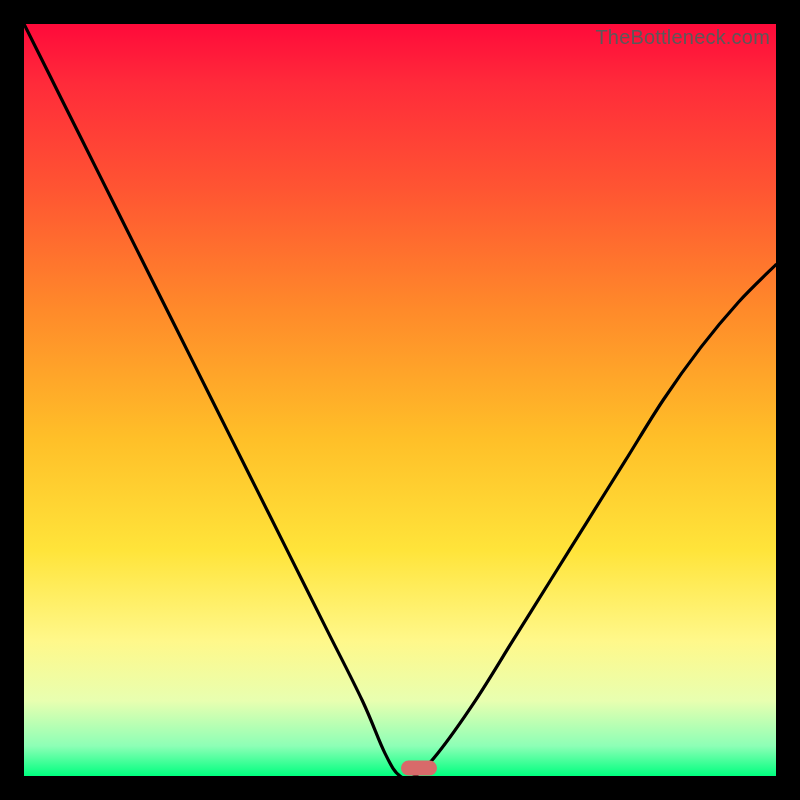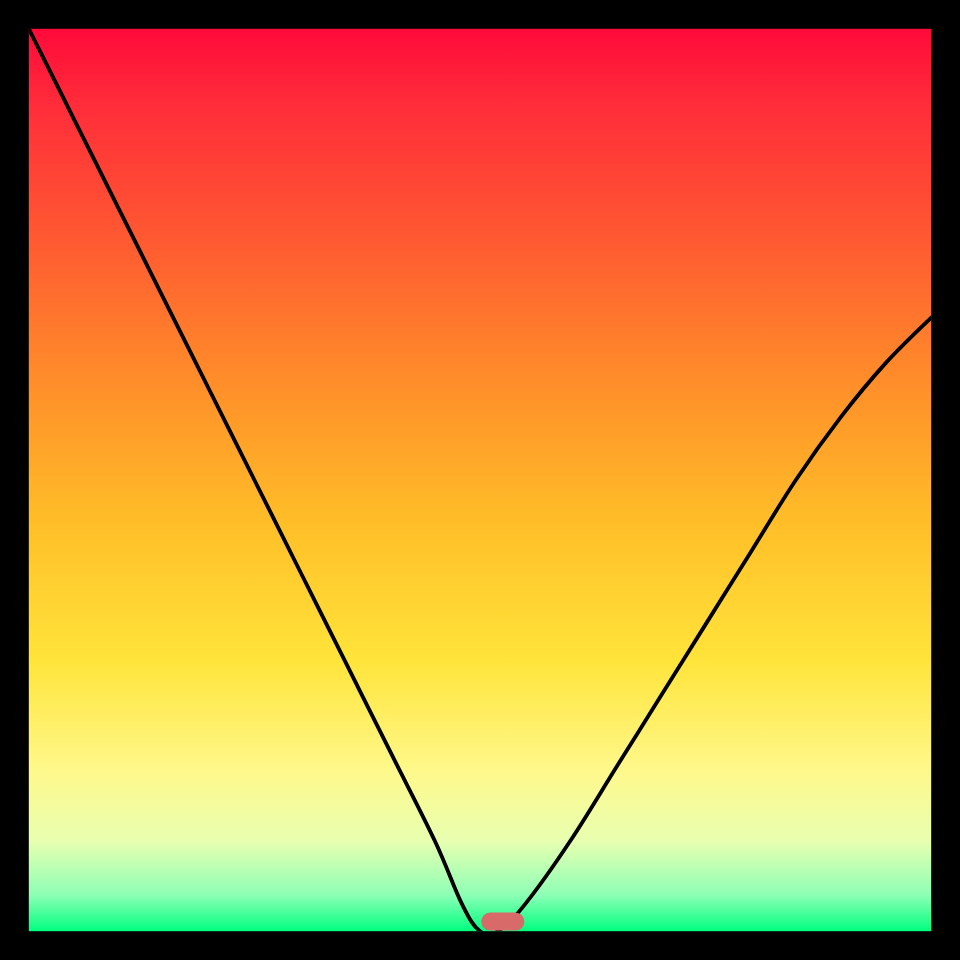--- a/index.html
+++ b/index.html
@@ -69,15 +69,16 @@
 <div class="frame">
 
   <div class="plot-area">
 
     <svg class="curve" viewBox="0 0 752 752" preserveAspectRatio="none">
       <path d="M 0.0 0.0 C 6.8 13.5, 24.1 48.1, 37.6 75.2 C 51.1 102.3, 61.7 123.3, 75.2 150.4 C 88.7 177.5, 99.3 198.5, 112.8 225.6 C 126.3 252.7, 136.9 273.7, 150.4 300.8 C 163.9 327.9, 174.5 348.9, 188.0 376.0 C 201.5 403.1, 212.1 424.1, 225.6 451.2 C 239.1 478.3, 249.7 499.3, 263.2 526.4 C 276.7 553.5, 287.3 574.5, 300.8 601.6 C 314.3 628.7, 327.6 653.8, 338.4 676.8 C 349.2 699.8, 354.2 715.9, 361.0 729.4 C 367.7 743.0, 370.6 747.9, 376.0 752.0 C 381.4 756.1, 384.3 756.1, 391.0 752.0 C 397.8 747.9, 402.8 743.0, 413.6 729.4 C 424.4 715.9, 437.7 697.1, 451.2 676.8 C 464.7 656.5, 475.3 638.3, 488.8 616.6 C 502.3 595.0, 512.9 578.1, 526.4 556.5 C 539.9 534.8, 550.5 518.0, 564.0 496.3 C 577.5 474.7, 588.1 457.8, 601.6 436.2 C 615.1 414.5, 625.7 396.3, 639.2 376.0 C 652.7 355.7, 663.3 341.0, 676.8 323.4 C 690.3 305.8, 700.9 293.1, 714.4 278.2 C 727.9 263.4, 745.2 247.4, 752.0 240.6" fill="none" stroke="#000" stroke-width="3.2" stroke-linecap="round" stroke-linejoin="round"></path>
     </svg>
 
     <div class="marker" style="left: 52.5%; top: 99%;"></div>
 
+    <div class="watermark">TheBottleneck.com</div>
   </div>
 
 </div>
 
 </body></html>

